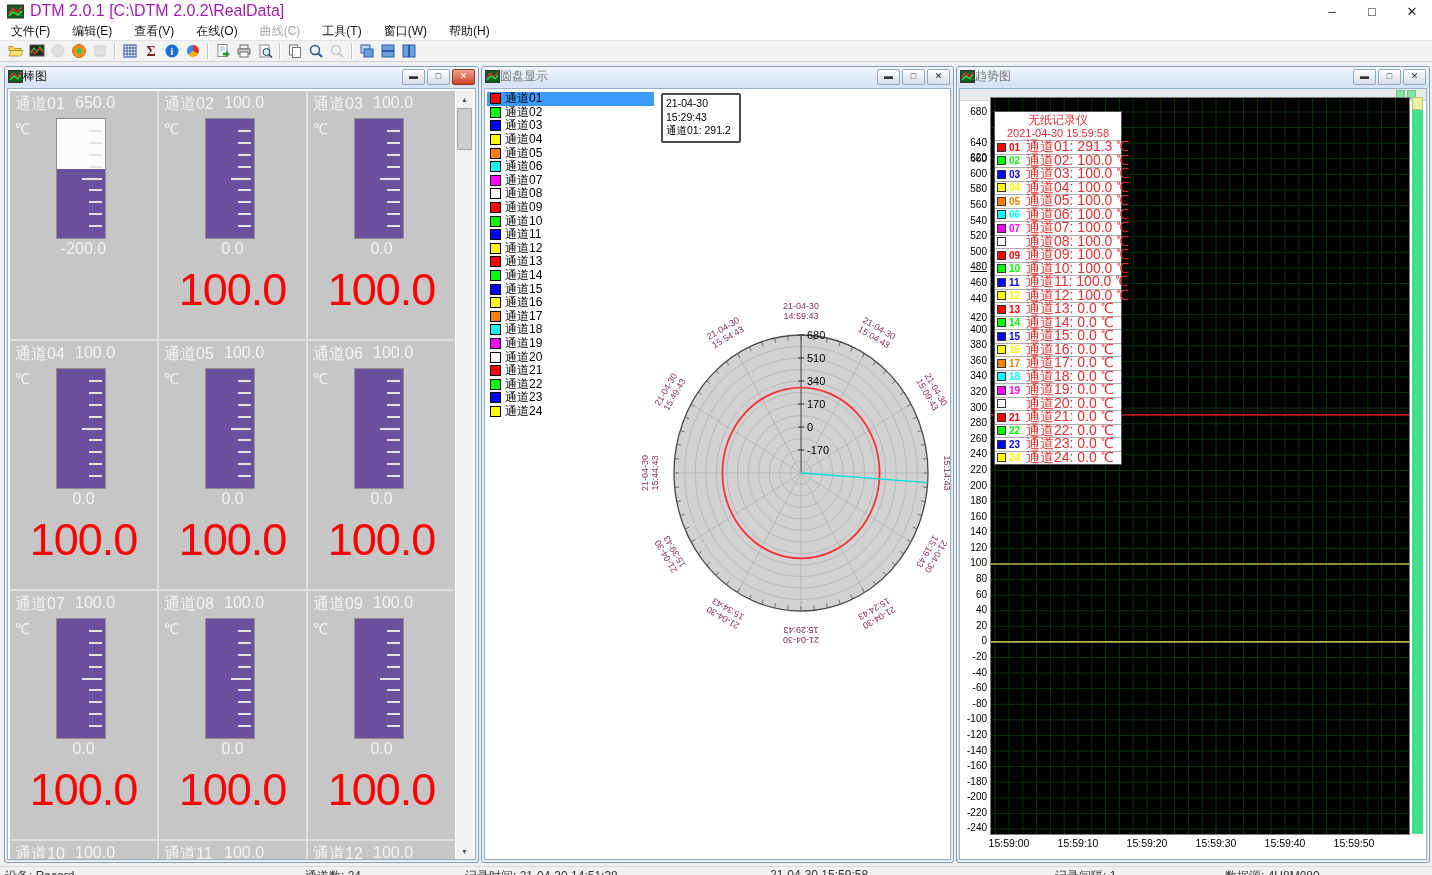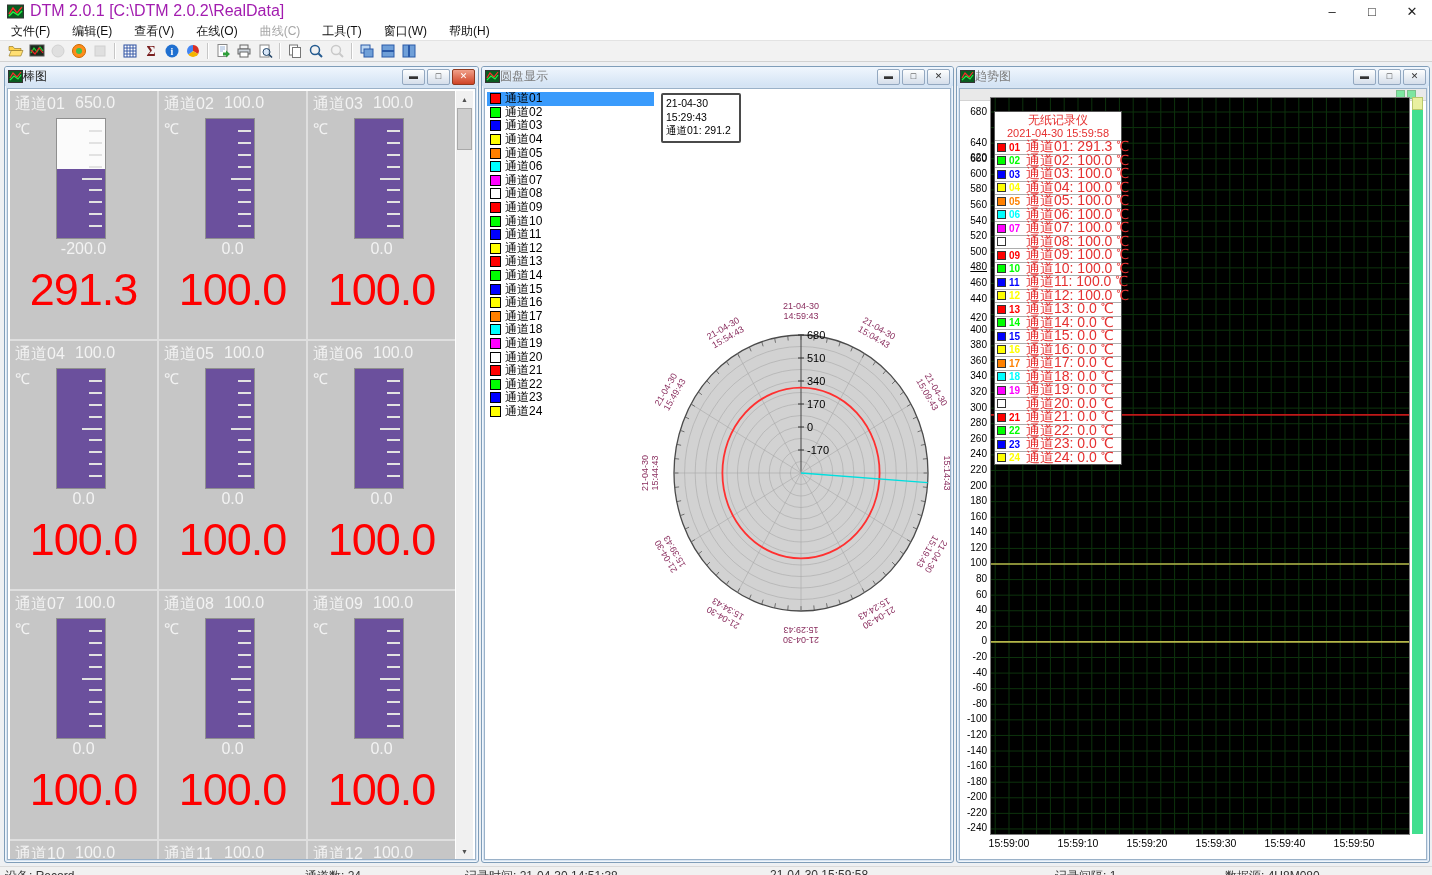--- a/index.html
+++ b/index.html
@@ -277,21 +277,20 @@
               <div class="bc-tick" style="top: 22.8px; width: 13px;"></div>
               <div class="bc-tick" style="top: 34.7px; width: 13px;"></div>
               <div class="bc-tick" style="top: 46.6px; width: 13px;"></div>
               <div class="bc-tick" style="top: 58.5px; width: 20px;"></div>
               <div class="bc-tick" style="top: 70.4px; width: 13px;"></div>
               <div class="bc-tick" style="top: 82.3px; width: 13px;"></div>
               <div class="bc-tick" style="top: 94.2px; width: 13px;"></div>
               <div class="bc-tick" style="top: 106.1px; width: 13px;"></div>
             </div>
             <div class="bc-min">-200.0</div>
-            <div class="bc-value">291.3</div>
           </div>
           <div class="bar-cell">
             <div class="bc-label">通道02</div>
             <div class="bc-max">100.0</div>
             <div class="bc-unit">℃</div>
             <div class="bc-track">
               <div class="bc-fill" style="height: 100%;"></div>
               <div class="bc-tick" style="top: 10.9px; width: 13px;"></div>
               <div class="bc-tick" style="top: 22.8px; width: 13px;"></div>
               <div class="bc-tick" style="top: 34.7px; width: 13px;"></div>

